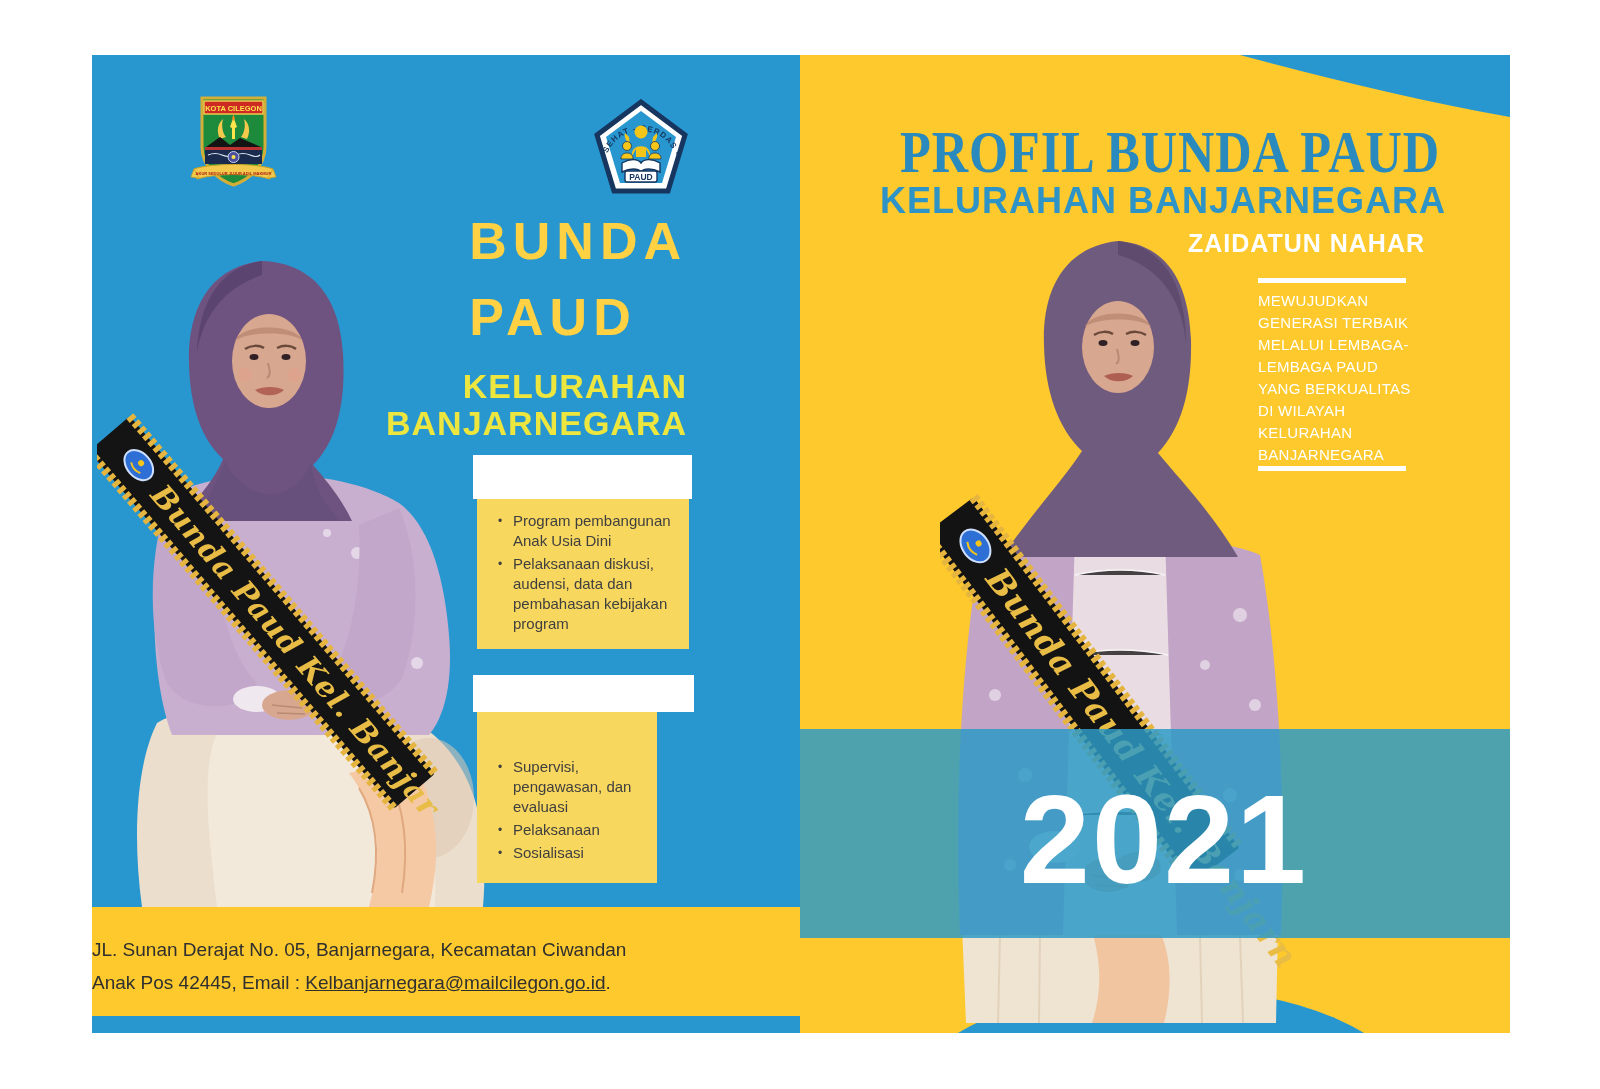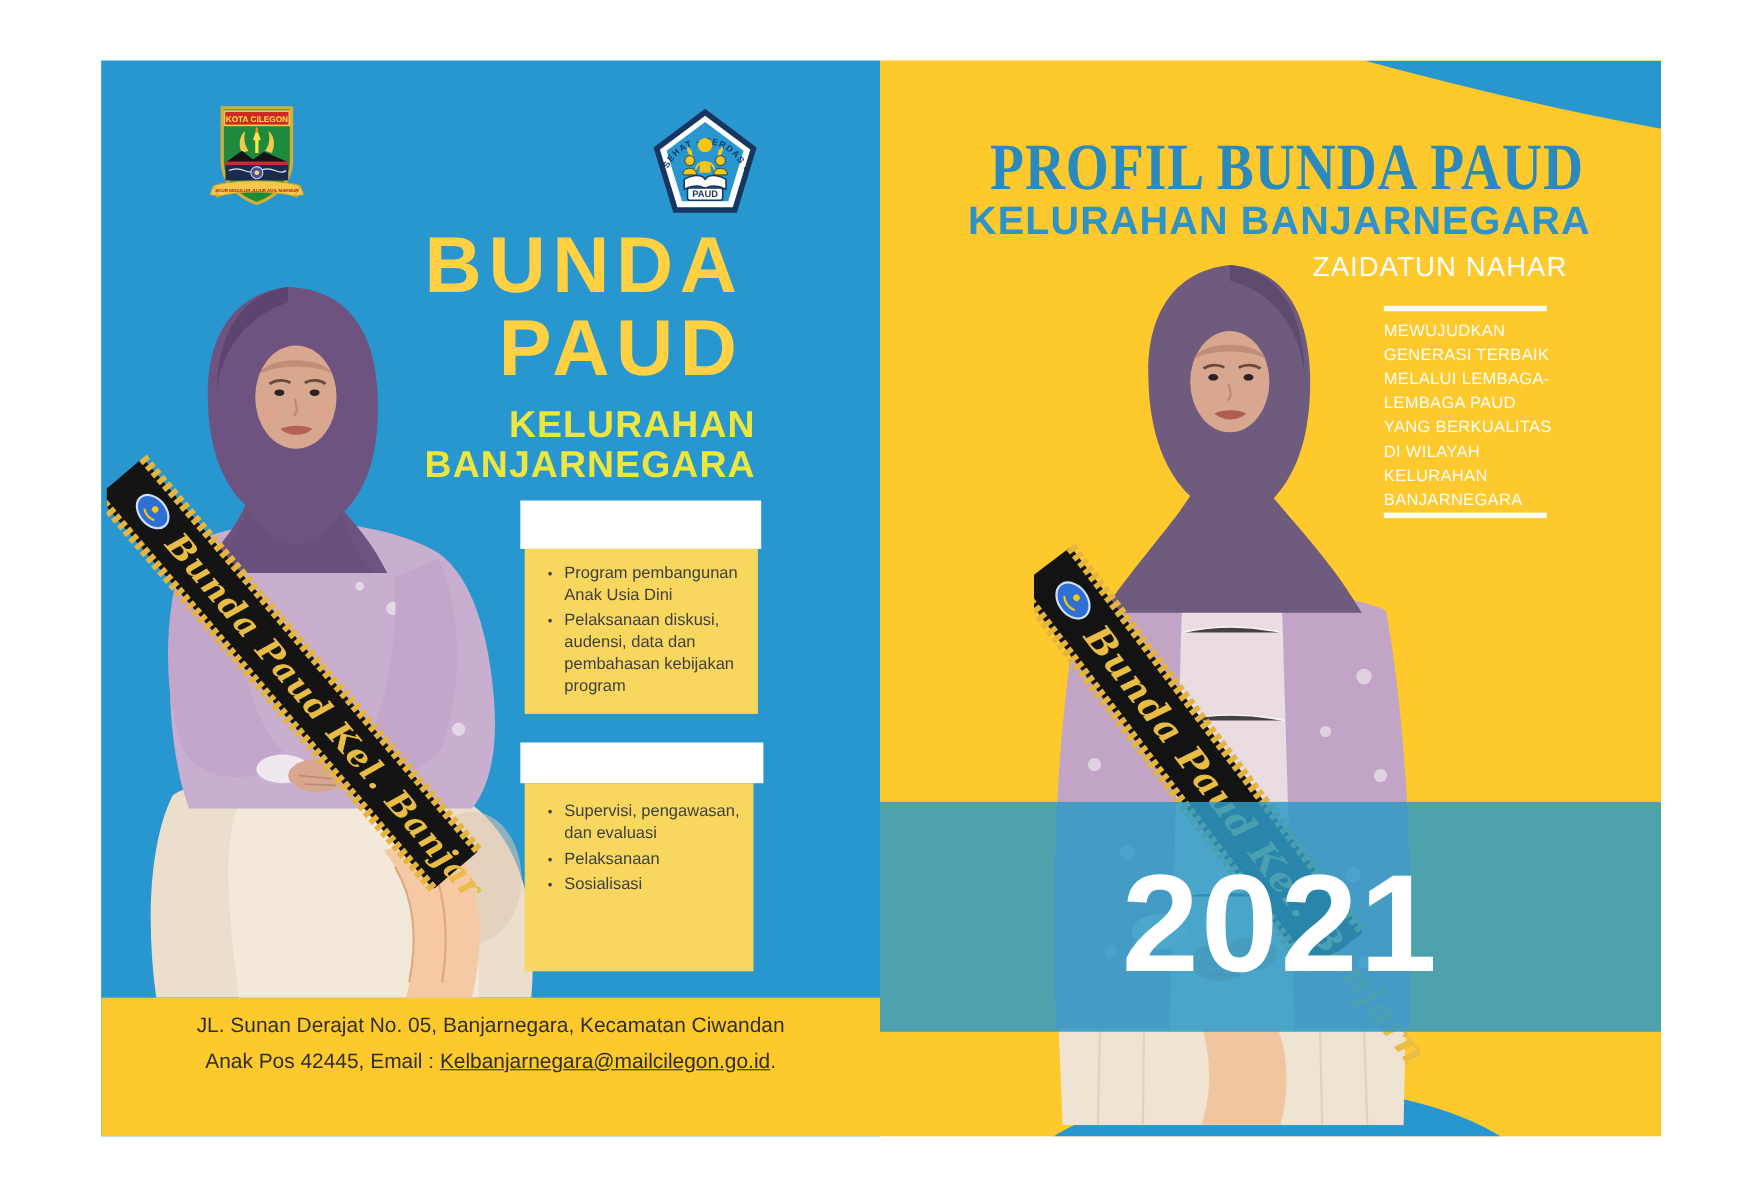--- a/index.html
+++ b/index.html
@@ -13,56 +13,56 @@
 
   .page{position:absolute;top:55px;height:978px;overflow:hidden}
   #page-left{left:92px;width:708px;background:var(--c-page_blue)}
   #page-right{left:800px;width:710px;background:var(--c-page_yellow)}
 
   
   .logo{position:absolute;z-index:2}
   #cilegon-logo{left:98px;top:40px;width:87px;height:97px}
   #paud-logo{left:502px;top:44px;width:94px;height:98px}
 
-  #cover-title{position:absolute;right:124px;top:148px;z-index:2;text-align:right;
-    color:var(--c-title_gold);font-size:72px;font-weight:bold;line-height:76px;letter-spacing:6px}
+  #cover-title{position:absolute;right:113px;top:148px;z-index:2;text-align:left;
+    color:var(--c-title_gold);font-size:52px;font-weight:bold;line-height:76px;letter-spacing:6px}
   #cover-subtitle{position:absolute;right:113px;top:313px;z-index:2;text-align:right;
     color:var(--c-lemon);font-size:34px;font-weight:bold;line-height:37px;letter-spacing:1px}
 
   .photo{position:absolute;z-index:1}
   #photo-left{left:5px;top:198px;width:420px;height:654px}
   #photo-right{left:140px;top:180px;width:360px;height:788px;z-index:2}
 
   .card-title-box{position:absolute;background:#fff;z-index:3}
   #card1-title{left:381px;top:400px;width:219px;height:44px}
   #card2-title{left:381px;top:620px;width:221px;height:37px}
   .card-body{position:absolute;background:var(--c-card_yellow);z-index:3;padding:12px 12px 10px 36px}
   #card1-body{left:385px;top:444px;width:212px;height:150px}
-  #card2-body{left:385px;top:657px;width:208px;height:171px;padding-top:16px}
+  #card2-body{left:385px;top:657px;width:180px;height:171px;padding-top:45px}
   .card-body ul{list-style:none}
   .card-body li{position:relative;font-size:15px;line-height:20px;color:#3F3F3F;margin-bottom:3px}
   .card-body li::before{content:"•";position:absolute;left:-15px;top:0;font-size:12px;color:#3F3F3F}
 
-  #address-bar{position:absolute;left:0;top:852px;width:708px;height:126px;background:var(--c-page_yellow);
-    z-index:4;text-align:center;padding-top:9px;color:#2F2F2F}
+  #address-bar{position:absolute;left:0;top:852px;width:708px;height:109px;background:var(--c-page_yellow);
+    z-index:4;text-align:left;padding-top:26px;color:#2F2F2F}
   #address-bar .addr-line{font-size:19px;line-height:33px}
   #address-bar a{color:#2F2F2F;}
 
   
   #corner-curve{position:absolute;top:0;right:0;width:270px;height:64px;z-index:1}
   #bottom-ellipse{position:absolute;left:113px;top:932px;width:496px;height:216px;border-radius:50%;
     background:var(--c-page_blue);z-index:1}
 
   #profile-title{position:absolute;left:30px;right:0;top:63px;z-index:5;text-align:center;
     font-family:"Liberation Serif",serif;font-weight:bold;font-size:60px;color:var(--c-title_blue);
     transform:scaleX(0.84);letter-spacing:1px}
   #profile-subtitle{position:absolute;left:16px;right:0;top:125px;z-index:5;text-align:center;
     font-weight:bold;font-size:36px;color:#2E93C6;letter-spacing:1px}
   #person-name{position:absolute;right:85px;top:174px;z-index:5;color:#fff;
-    font-weight:normal;font-size:25px;letter-spacing:1px}
+    font-weight:bold;font-size:25px;letter-spacing:1px}
   .mission-rule{position:absolute;left:458px;width:148px;height:5px;background:#fff;z-index:5}
   #mission-rule-top{top:223px}
   #mission-rule-bottom{top:411px}
   #mission-text{position:absolute;left:458px;top:235px;width:200px;z-index:5;color:#fff;
     font-weight:normal;font-size:15px;line-height:22px;letter-spacing:0.3px;white-space:pre-line}
 
   #year-band{position:absolute;left:0;top:674px;width:710px;height:209px;z-index:3;
     background:rgba(46,155,198,0.85)}
   #year-text{position:absolute;left:18px;right:0;top:722px;z-index:4;text-align:center;color:#fff;
     font-weight:bold;font-size:126px;line-height:126px;letter-spacing:2px}

